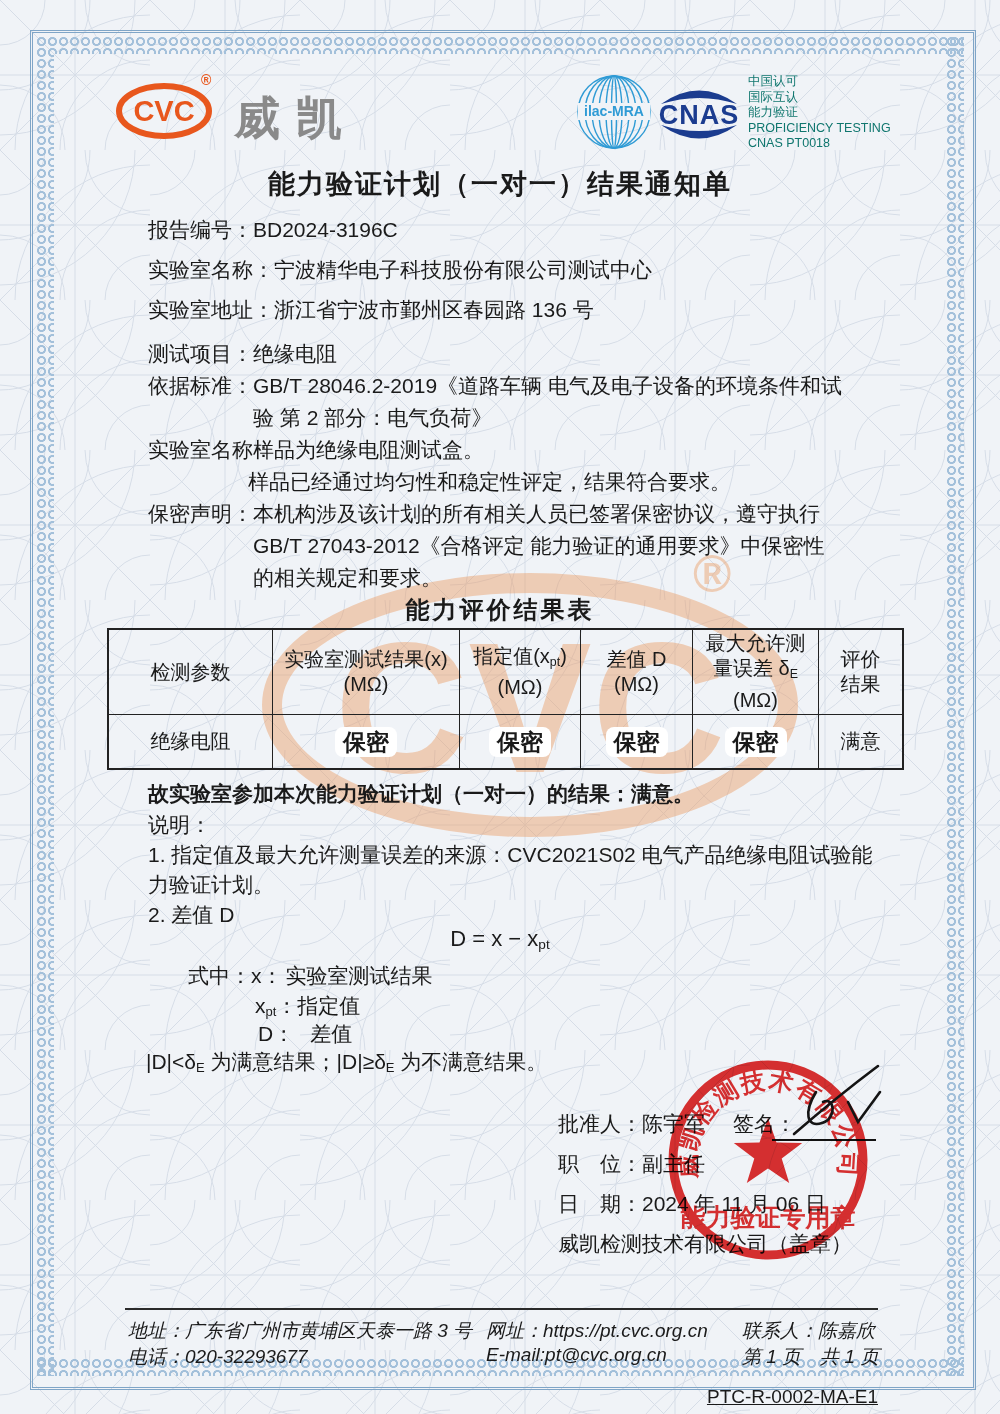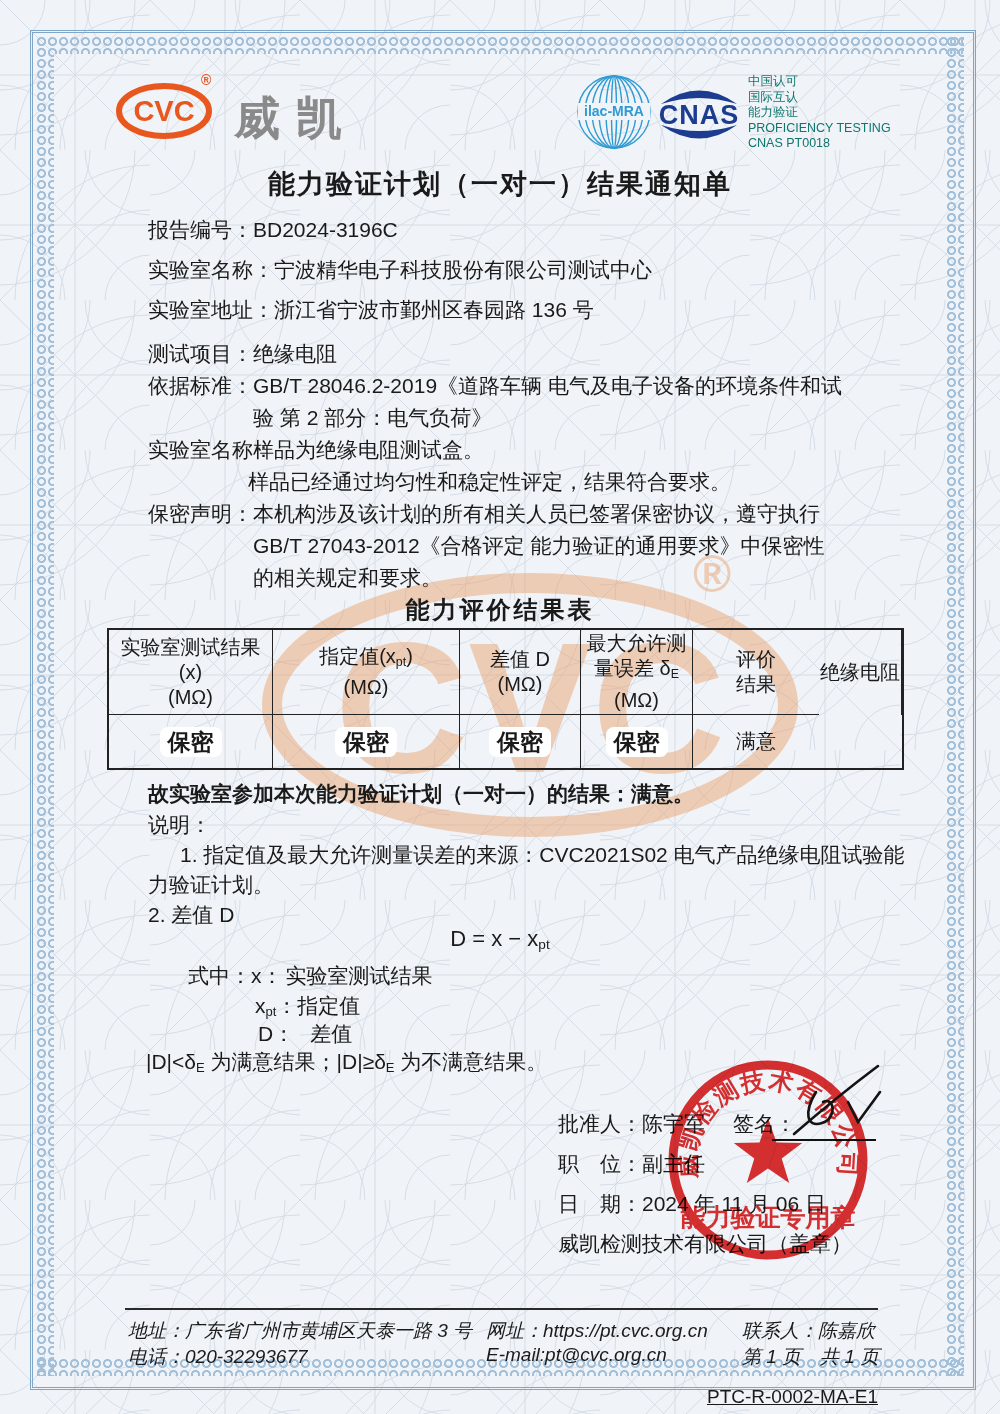--- a/index.html
+++ b/index.html
@@ -153,20 +153,23 @@
 <div class="t" style="left:248px; top:468px;">样品已经通过均匀性和稳定性评定，结果符合要求。</div>
 <div class="t" style="left:148px; top:500px;">
   <span class="lw5">保密声明：</span><span>本机构涉及该计划的所有相关人员已签署保密协议，遵守执行</span>
 </div>
 <div class="t" style="left:253px; top:532px;">GB/T 27043-2012《合格评定 能力验证的通用要求》中保密性</div>
 <div class="t" style="left:253px; top:564px;">的相关规定和要求。</div>
 
 <div class="t tbl-title">能力评价结果表</div>
 <div class="ptable">
   <div class="cell">
+    <div>检测参数</div>
+  </div>
+  <div class="cell">
     <div>实验室测试结果(x)</div>
     <div>(MΩ)</div>
   </div>
   <div class="cell">
     <div><span>指定值(x</span><sub class="s">pt</sub><span>)</span></div>
     <div>(MΩ)</div>
   </div>
   <div class="cell">
     <div>差值 D</div>
     <div>(MΩ)</div>
@@ -195,21 +198,21 @@
   <div class="cell cb">
     <span class="secret">保密</span>
   </div>
   <div class="cell cr cb">
     <div>满意</div>
   </div>
 </div>
 
 <div class="t b" style="left:148px; top:780px;">故实验室参加本次能力验证计划（一对一）的结果：满意。</div>
 <div class="t" style="left:148px; top:811px;">说明：</div>
-<div class="t" style="left:148px; top:841px;margin-left:32px;">1. 指定值及最大允许测量误差的来源：CVC2021S02 电气产品绝缘电阻试验能</div>
+<div class="t" style="left:148px; top:841px;">1. 指定值及最大允许测量误差的来源：CVC2021S02 电气产品绝缘电阻试验能</div>
 <div class="t" style="left:148px; top:871px;">力验证计划。</div>
 <div class="t" style="left:148px; top:901px;">2. 差值 D</div>
 
 <div class="t" style="left:0; top:926px; width:1000px; text-align:center; font-size:22px;">
   <span>D = x − x</span><sub class="s">pt</sub>
 </div>
 <div class="t" style="left:188px; top:962px;">
   <span>式中：x：</span><span style="margin-left:3px;">实验室测试结果</span>
 </div>
 <div class="t" style="left:255px; top:992px;">

